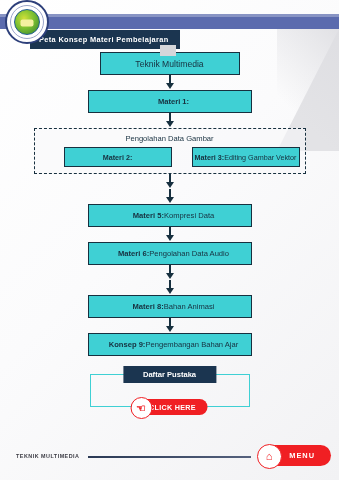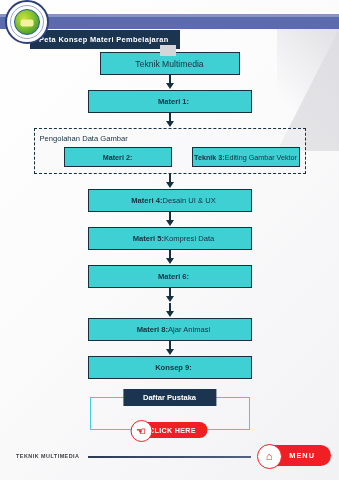--- a/index.html
+++ b/index.html
@@ -112,21 +112,21 @@
   .arrow-sp{height:15px;}
   
   .group{
     width:272px;
     border:1.6px dashed #17303f;
     background:rgba(247,247,250,.55);
     box-sizing:border-box;
     padding:4px 5px 6px 5px;
   }
   .group-title{
-    text-align:left;
+    text-align:center;
     font-size:7.6px;
     color:#17303f;
     margin:1px 0 4px 0;
   }
   .group-row{display:flex;justify-content:flex-start;gap:20px;margin-left:24px;}
   .node.half{width:127px;height:20px;font-size:7.2px;}
   
   .pustaka{
     position:relative;
     width:160px;height:33px;
@@ -233,78 +233,76 @@
         <span class="head"></span>
     </div>
 
     <div class="group">
       <div class="group-title">Pengolahan Data Gambar</div>
       <div class="group-row">
         <div class="node half">
           <span class="lbl">Materi 2:</span>
         </div>
         <div class="node half">
-          <span class="lbl">Teknik 3:</span>
+          <span class="lbl">Materi 3:</span>
           <span class="txt"> Editing Gambar Vektor</span>
         </div>
       </div>
     </div>
 
     <div class="arrow arrow-sp">
       <span class="stem"></span>
         <span class="head"></span>
     </div>
 
-    <div class="node wide">
-      <span class="lbl">Materi 4:</span>
-      <span class="txt"> Desain UI &amp; UX</span>
-    </div>
 
     <div class="arrow arrow-sp">
       <span class="stem"></span>
         <span class="head"></span>
     </div>
 
     <div class="node wide">
       <span class="lbl">Materi 5:</span>
       <span class="txt"> Kompresi Data</span>
     </div>
 
     <div class="arrow arrow-sp">
       <span class="stem"></span>
         <span class="head"></span>
     </div>
 
     <div class="node wide">
       <span class="lbl">Materi 6:</span>
+      <span class="txt"> Pengolahan Data Audio</span>
     </div>
 
     <div class="arrow arrow-sp">
       <span class="stem"></span>
         <span class="head"></span>
     </div>
 
 
     <div class="arrow arrow-sp">
       <span class="stem"></span>
         <span class="head"></span>
     </div>
 
     <div class="node wide">
       <span class="lbl">Materi 8:</span>
-      <span class="txt"> Ajar Animasi</span>
+      <span class="txt"> Bahan Animasi</span>
     </div>
 
     <div class="arrow arrow-sp">
       <span class="stem"></span>
         <span class="head"></span>
     </div>
 
     <div class="node wide">
       <span class="lbl">Konsep 9:</span>
+      <span class="txt"> Pengembangan Bahan Ajar</span>
     </div>
 
     <div class="pustaka">
       <div class="pustaka-label">Daftar Pustaka</div>
       <div class="click-btn">
         <span class="click-icon">
           <span class="hand">☜</span>
         </span>
         <span>CLICK HERE</span>
       </div>

